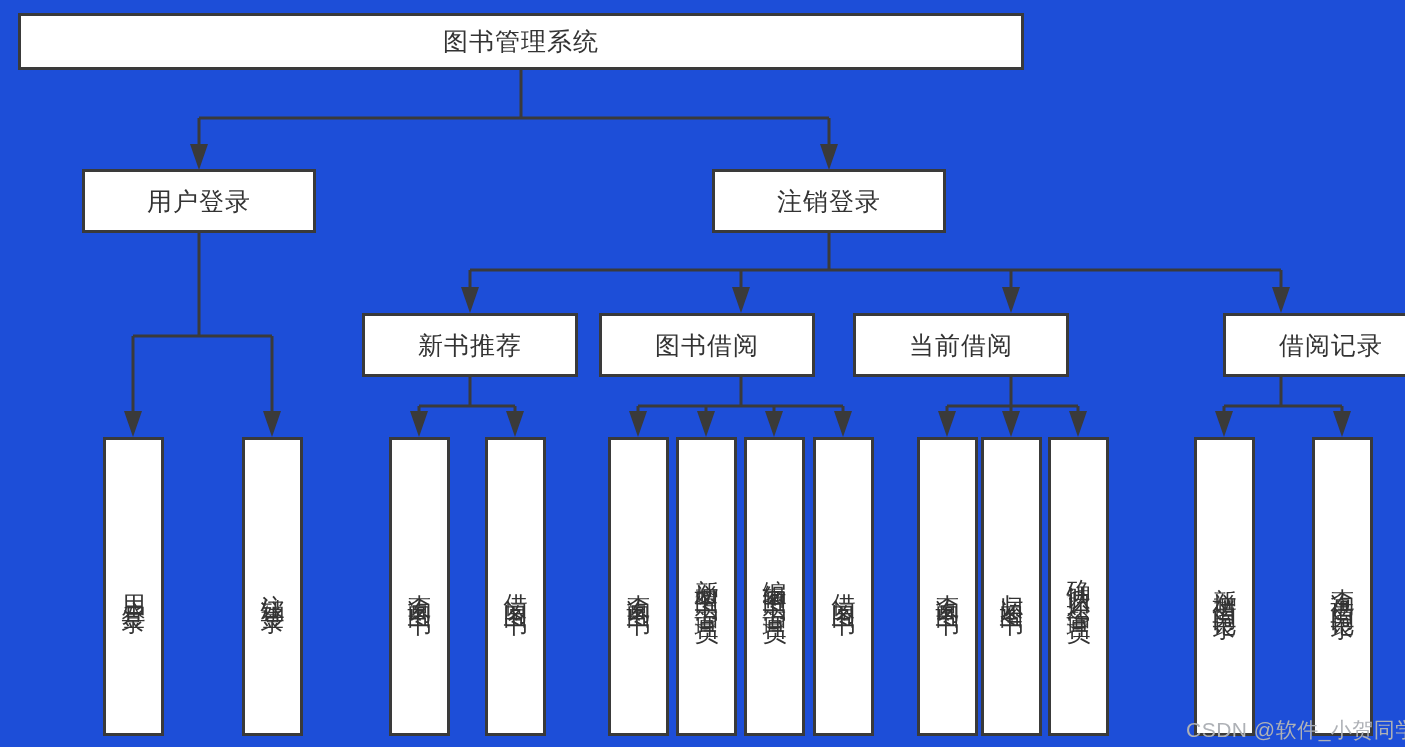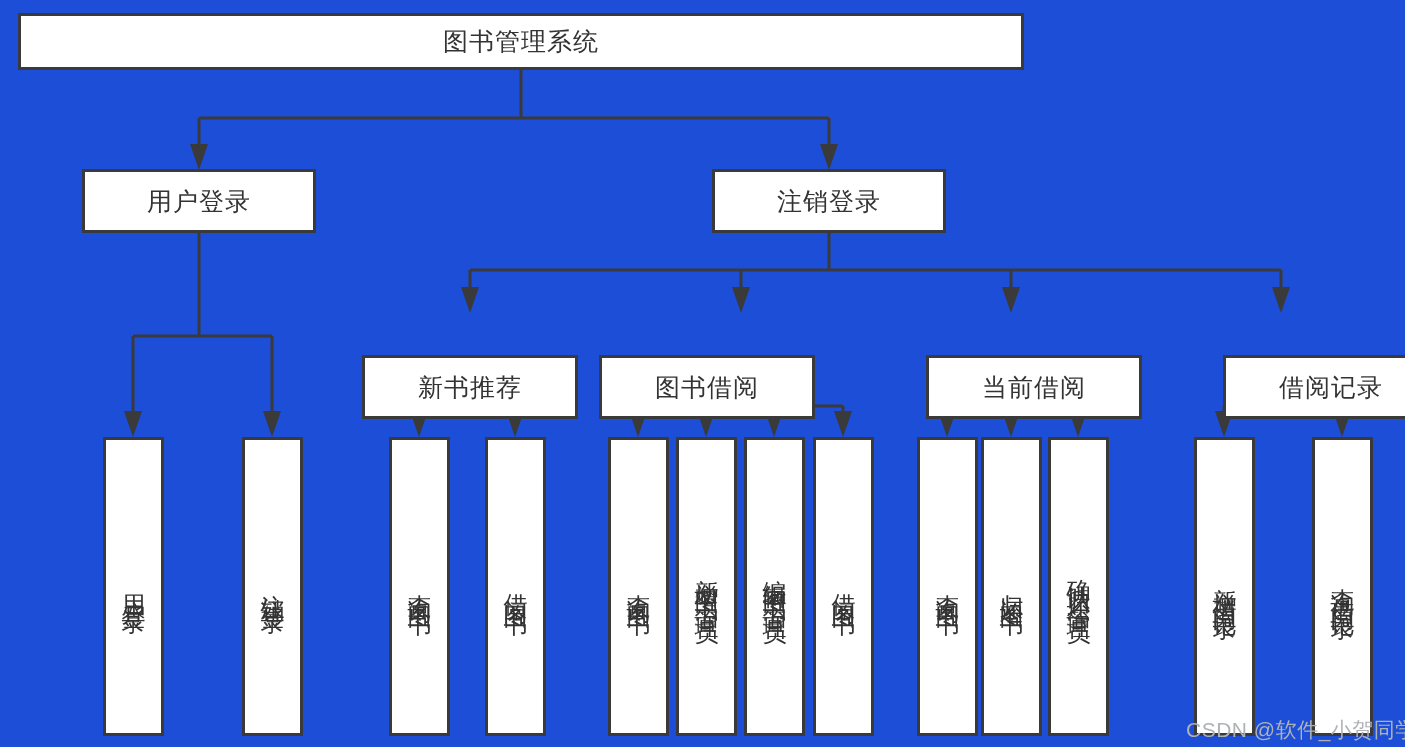--- a/index.html
+++ b/index.html
@@ -51,21 +51,21 @@
   .vbox span {
     writing-mode: vertical-rl;
     text-orientation: mixed;
     color: #333333;
     font-size: 24px;
     letter-spacing: 6px;
     line-height: 1;
   }
   .root-box   { left: 18px;  top: 13px;  width: 1006px; height: 57px; }
   .lvl1       { top: 169px;  width: 234px; height: 64px; }
-  .lvl2       { top: 313px;  width: 216px; height: 64px; margin-top: 42px; }
+  .lvl2       { top: 313px;  width: 216px; height: 64px; }
   .watermark {
     position: absolute;
     left: 1186px;
     top: 716px;
     font-size: 21px;
     color: #aeb1b6;
     letter-spacing: 0.5px;
     z-index: 5;
     white-space: nowrap;
   }
@@ -116,21 +116,21 @@
   <div class="hbox lvl1" style="left:712px;">
     <span>注销登录</span>
   </div>
 
   <div class="hbox lvl2" style="left:362px;">
     <span>新书推荐</span>
   </div>
   <div class="hbox lvl2" style="left:599px;">
     <span>图书借阅</span>
   </div>
-  <div class="hbox lvl2" style="left:926px;justify-content:center;">
+  <div class="hbox lvl2" style="left:853px;justify-content:center;">
     <span>当前借阅</span>
   </div>
   <div class="hbox lvl2" style="left:1223px;">
     <span>借阅记录</span>
   </div>
 
   <div class="vbox" style="left:103px;">
     <span>用户登录</span>
   </div>
   <div class="vbox" style="left:242px;">

